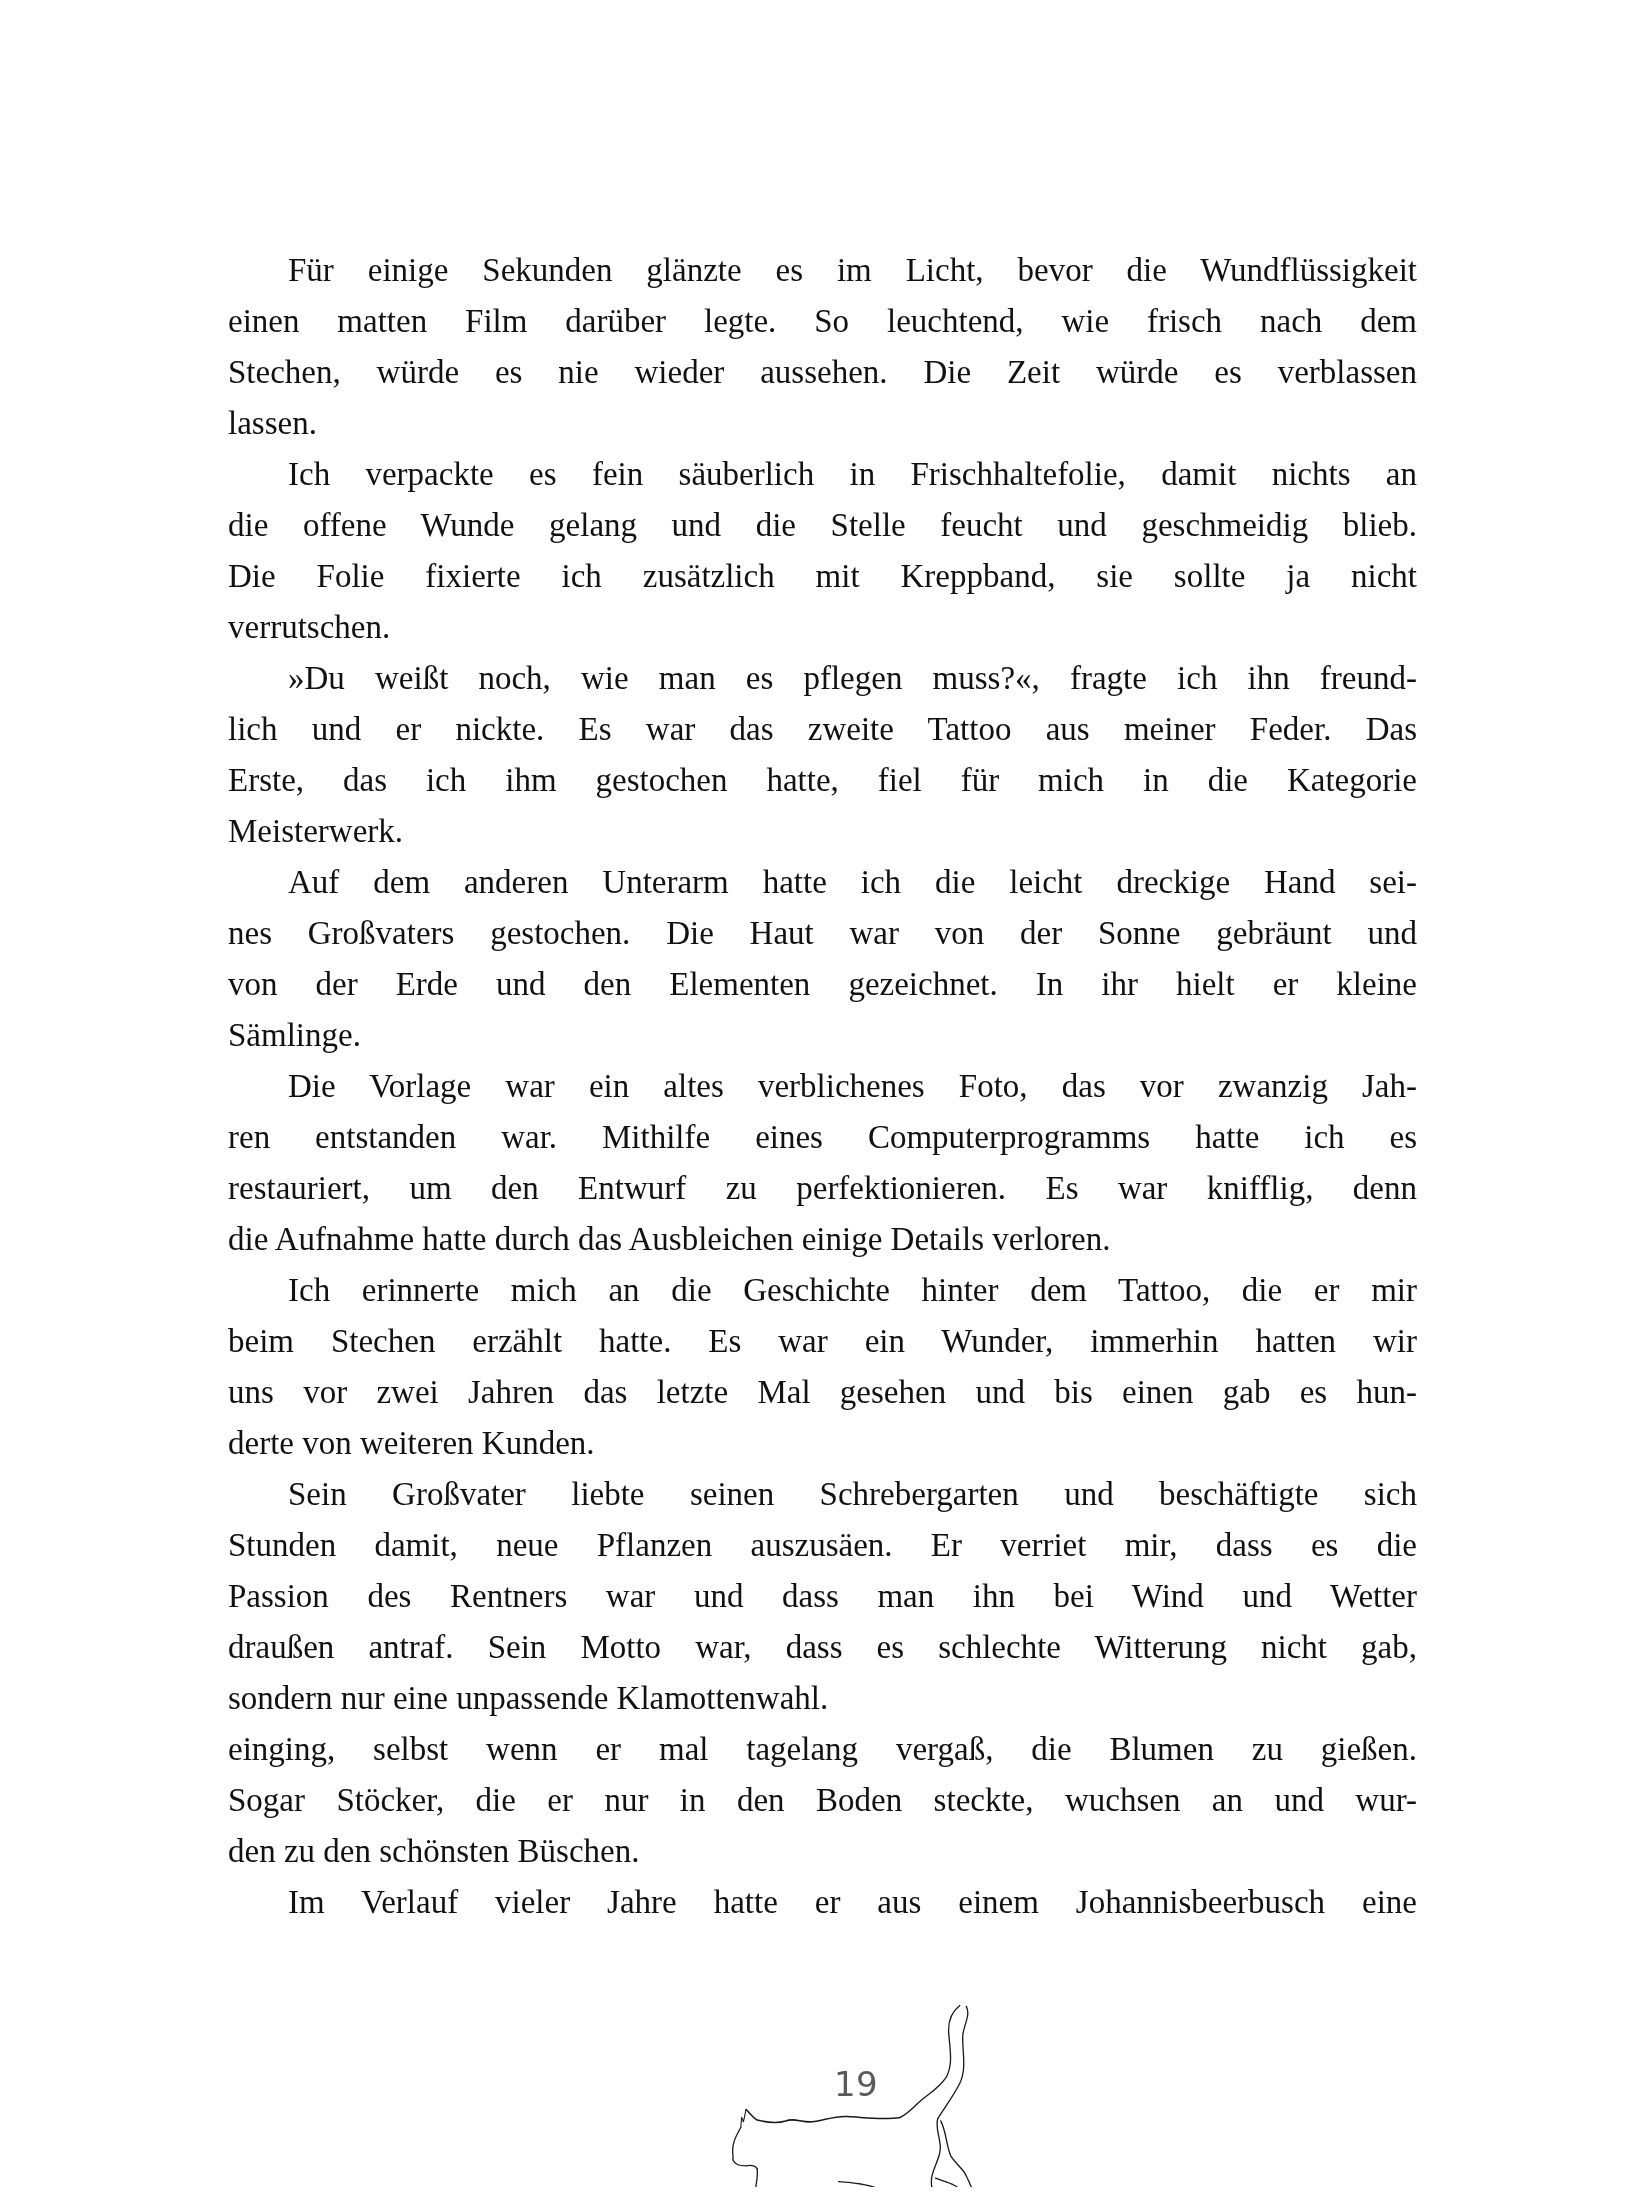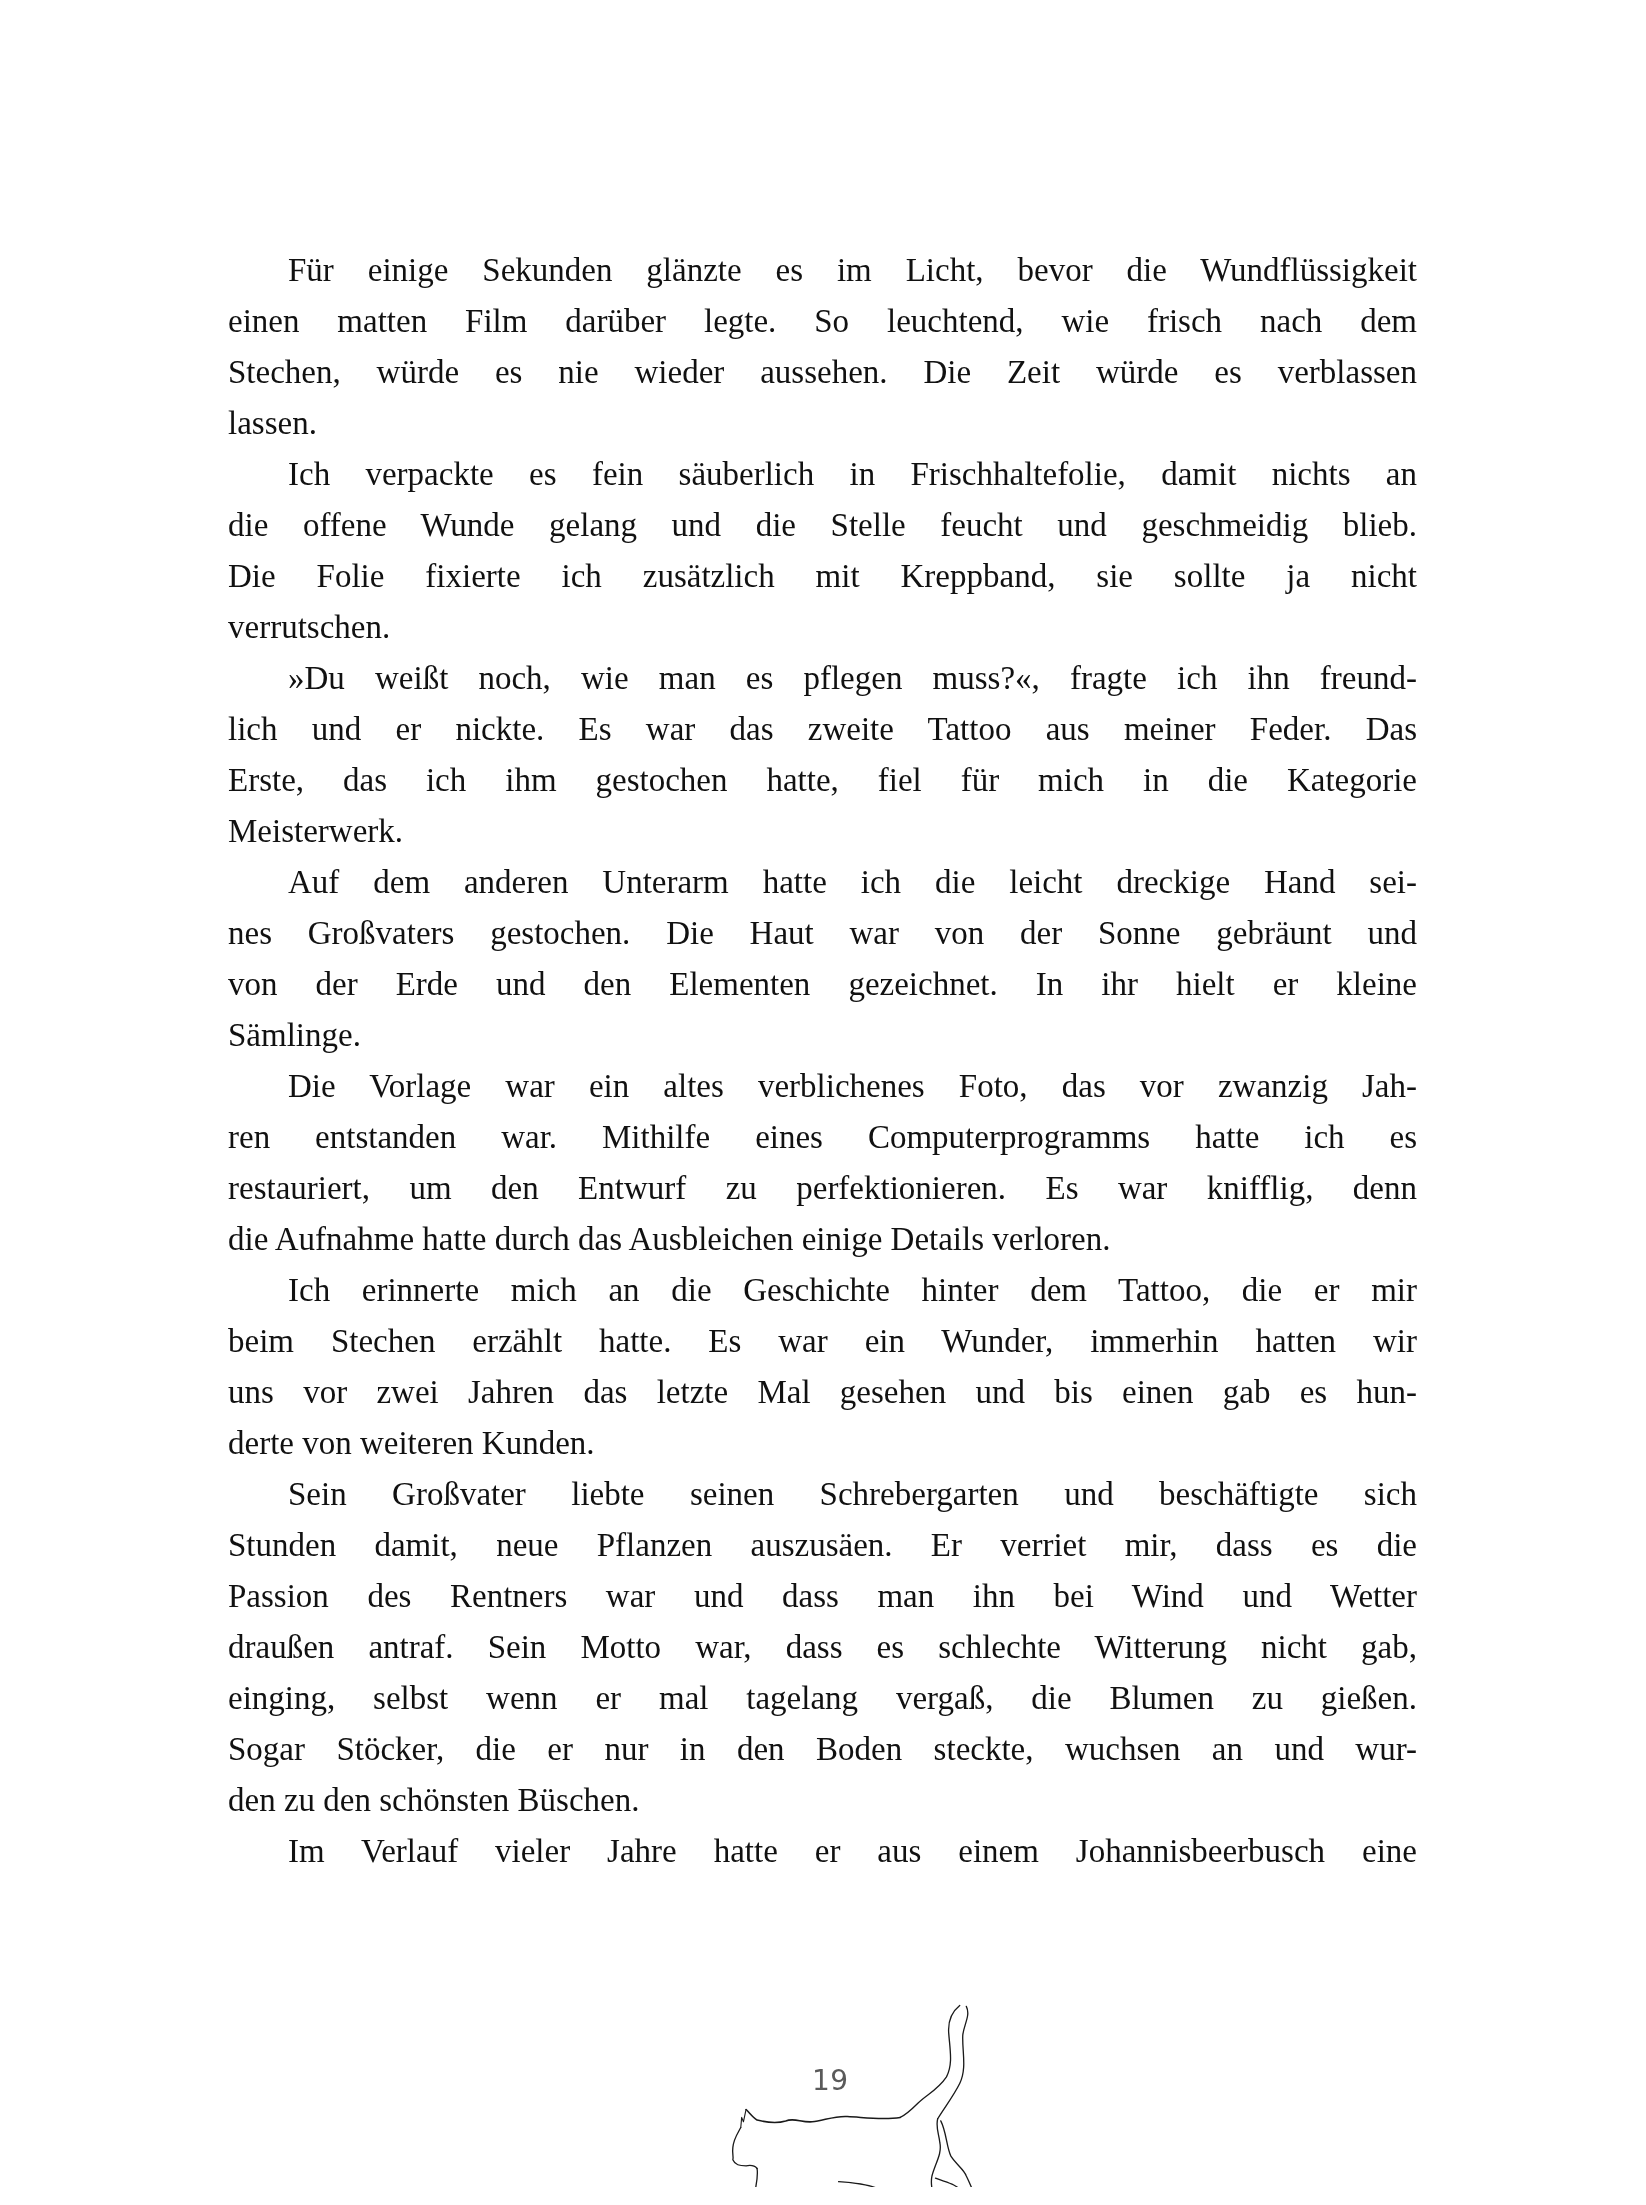--- a/index.html
+++ b/index.html
@@ -60,23 +60,23 @@
   }
   .footer svg {
     position: absolute;
     left: 0; top: 0;
   }
   .page-number {
     position: absolute;
     left: 106px;
     top: 62px;
     width: 88px;
-    text-align: left;
+    text-align: center;
     font-family: "DejaVu Sans", "Liberation Sans", sans-serif;
-    font-size: 28px;
+    font-size: 34px;
     color: #5a5a5a;
     letter-spacing: 0.4px;
   }
 </style>
 </head>
 <body>
 
 <div class="page">
 
   <div class="text-block">
@@ -121,20 +121,21 @@
       <span class="line">beim Stechen erzählt hatte. Es war ein Wunder, immerhin hatten wir</span>
       <span class="line">uns vor zwei Jahren das letzte Mal gesehen und bis einen gab es hun-</span>
       <span class="line last">derte von weiteren Kunden.</span>
     </p>
 
     <p class="para">
       <span class="line first">Sein Großvater liebte seinen Schrebergarten und beschäftigte sich</span>
       <span class="line">Stunden damit, neue Pflanzen auszusäen. Er verriet mir, dass es die</span>
       <span class="line">Passion des Rentners war und dass man ihn bei Wind und Wetter</span>
       <span class="line">draußen antraf. Sein Motto war, dass es schlechte Witterung nicht gab,</span>
+      <span class="line last">sondern nur eine unpassende Klamottenwahl.</span>
     </p>
 
     <p class="para">
       <span class="line">einging, selbst wenn er mal tagelang vergaß, die Blumen zu gießen.</span>
       <span class="line">Sogar Stöcker, die er nur in den Boden steckte, wuchsen an und wur-</span>
       <span class="line last">den zu den schönsten Büschen.</span>
     </p>
 
     <p class="para">
       <span class="line first">Im Verlauf vieler Jahre hatte er aus einem Johannisbeerbusch eine</span>

